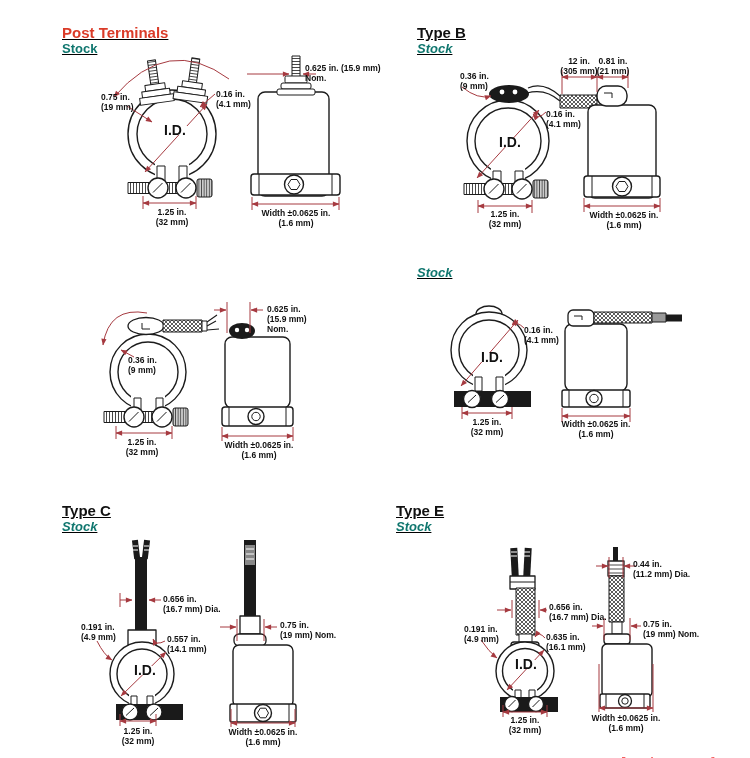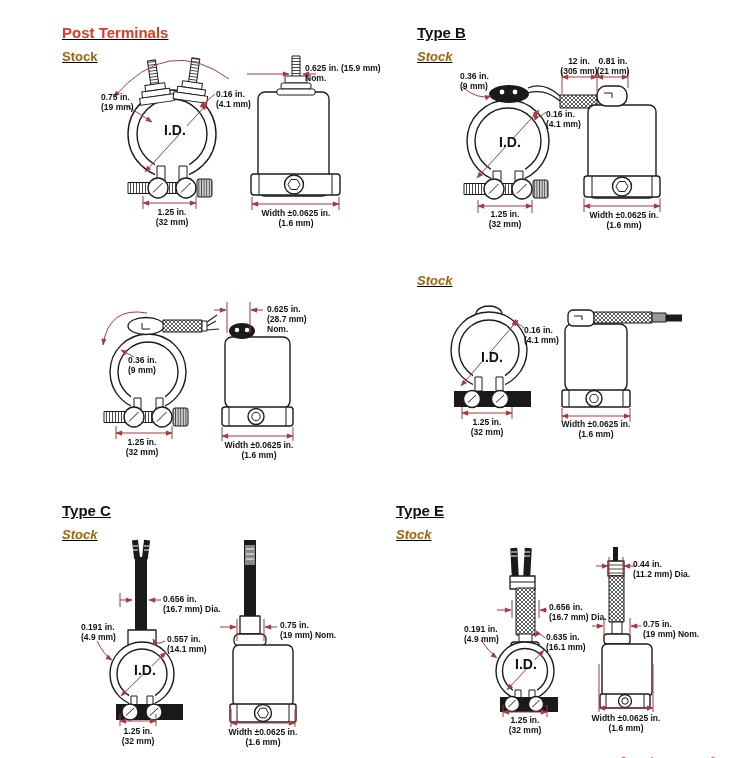--- a/index.html
+++ b/index.html
@@ -2,21 +2,21 @@
 <html><head>
 <meta charset="utf-8">
 <style>
   html,body{margin:0;padding:0;background:#fff;}
   .page{position:relative;width:750px;height:758px;background:#fff;overflow:hidden;
         font-family:"Liberation Sans",sans-serif;}
   svg.art{position:absolute;left:0;top:0;}
   .hd{position:absolute;text-decoration:underline;}
   .title{font-size:15px;font-weight:bold;color:#111;line-height:17px;}
   .title.accent{color:#da3b28;}
-  .stock{font-size:13px;font-weight:bold;color:#a16207;line-height:15px;margin-top:8px;}
+  .stock{font-size:13px;font-weight:bold;color:#0f766e;line-height:15px;margin-top:0;}
   .stock.it{font-style:italic;}
   .dl{position:absolute;font-size:8.5px;font-weight:bold;color:#111;line-height:10px;
       white-space:pre-line;}
   .dl.ctr{text-align:center;}
   .idl{font-size:14px;line-height:9px;background:#fff;padding:0 1px;}
   .wm{position:absolute;font-family:"DejaVu Sans Mono",monospace;font-weight:bold;
       font-size:11.5px;color:#f46060;letter-spacing:0.3px;margin-top:19px;}
 </style>
 </head>
 <body>
@@ -394,21 +394,21 @@
 <div class="dl ctr" style="left:475px;top:209px;width:60px">1.25 in.
 (32 mm)</div>
 <div class="dl ctr" style="left:578px;top:210px;width:92px">Width ±0.0625 in.
 (1.6 mm)</div>
 
 <div class="dl" style="left:128px;top:355px">0.36 in.
 (9 mm)</div>
 <div class="dl ctr" style="left:112px;top:437px;width:60px">1.25 in.
 (32 mm)</div>
 <div class="dl" style="left:267px;top:304px">0.625 in.
-(28.7 mm)
+(15.9 mm)
 Nom.</div>
 <div class="dl ctr" style="left:213px;top:440px;width:92px">Width ±0.0625 in.
 (1.6 mm)</div>
 
 <div class="dl" style="left:524px;top:325px">0.16 in.
 (4.1 mm)</div>
 <div class="dl idl" style="left:480px;top:353px">I.D.</div>
 <div class="dl ctr" style="left:457px;top:417px;width:60px">1.25 in.
 (32 mm)</div>
 <div class="dl ctr" style="left:550px;top:419px;width:92px">Width ±0.0625 in.

